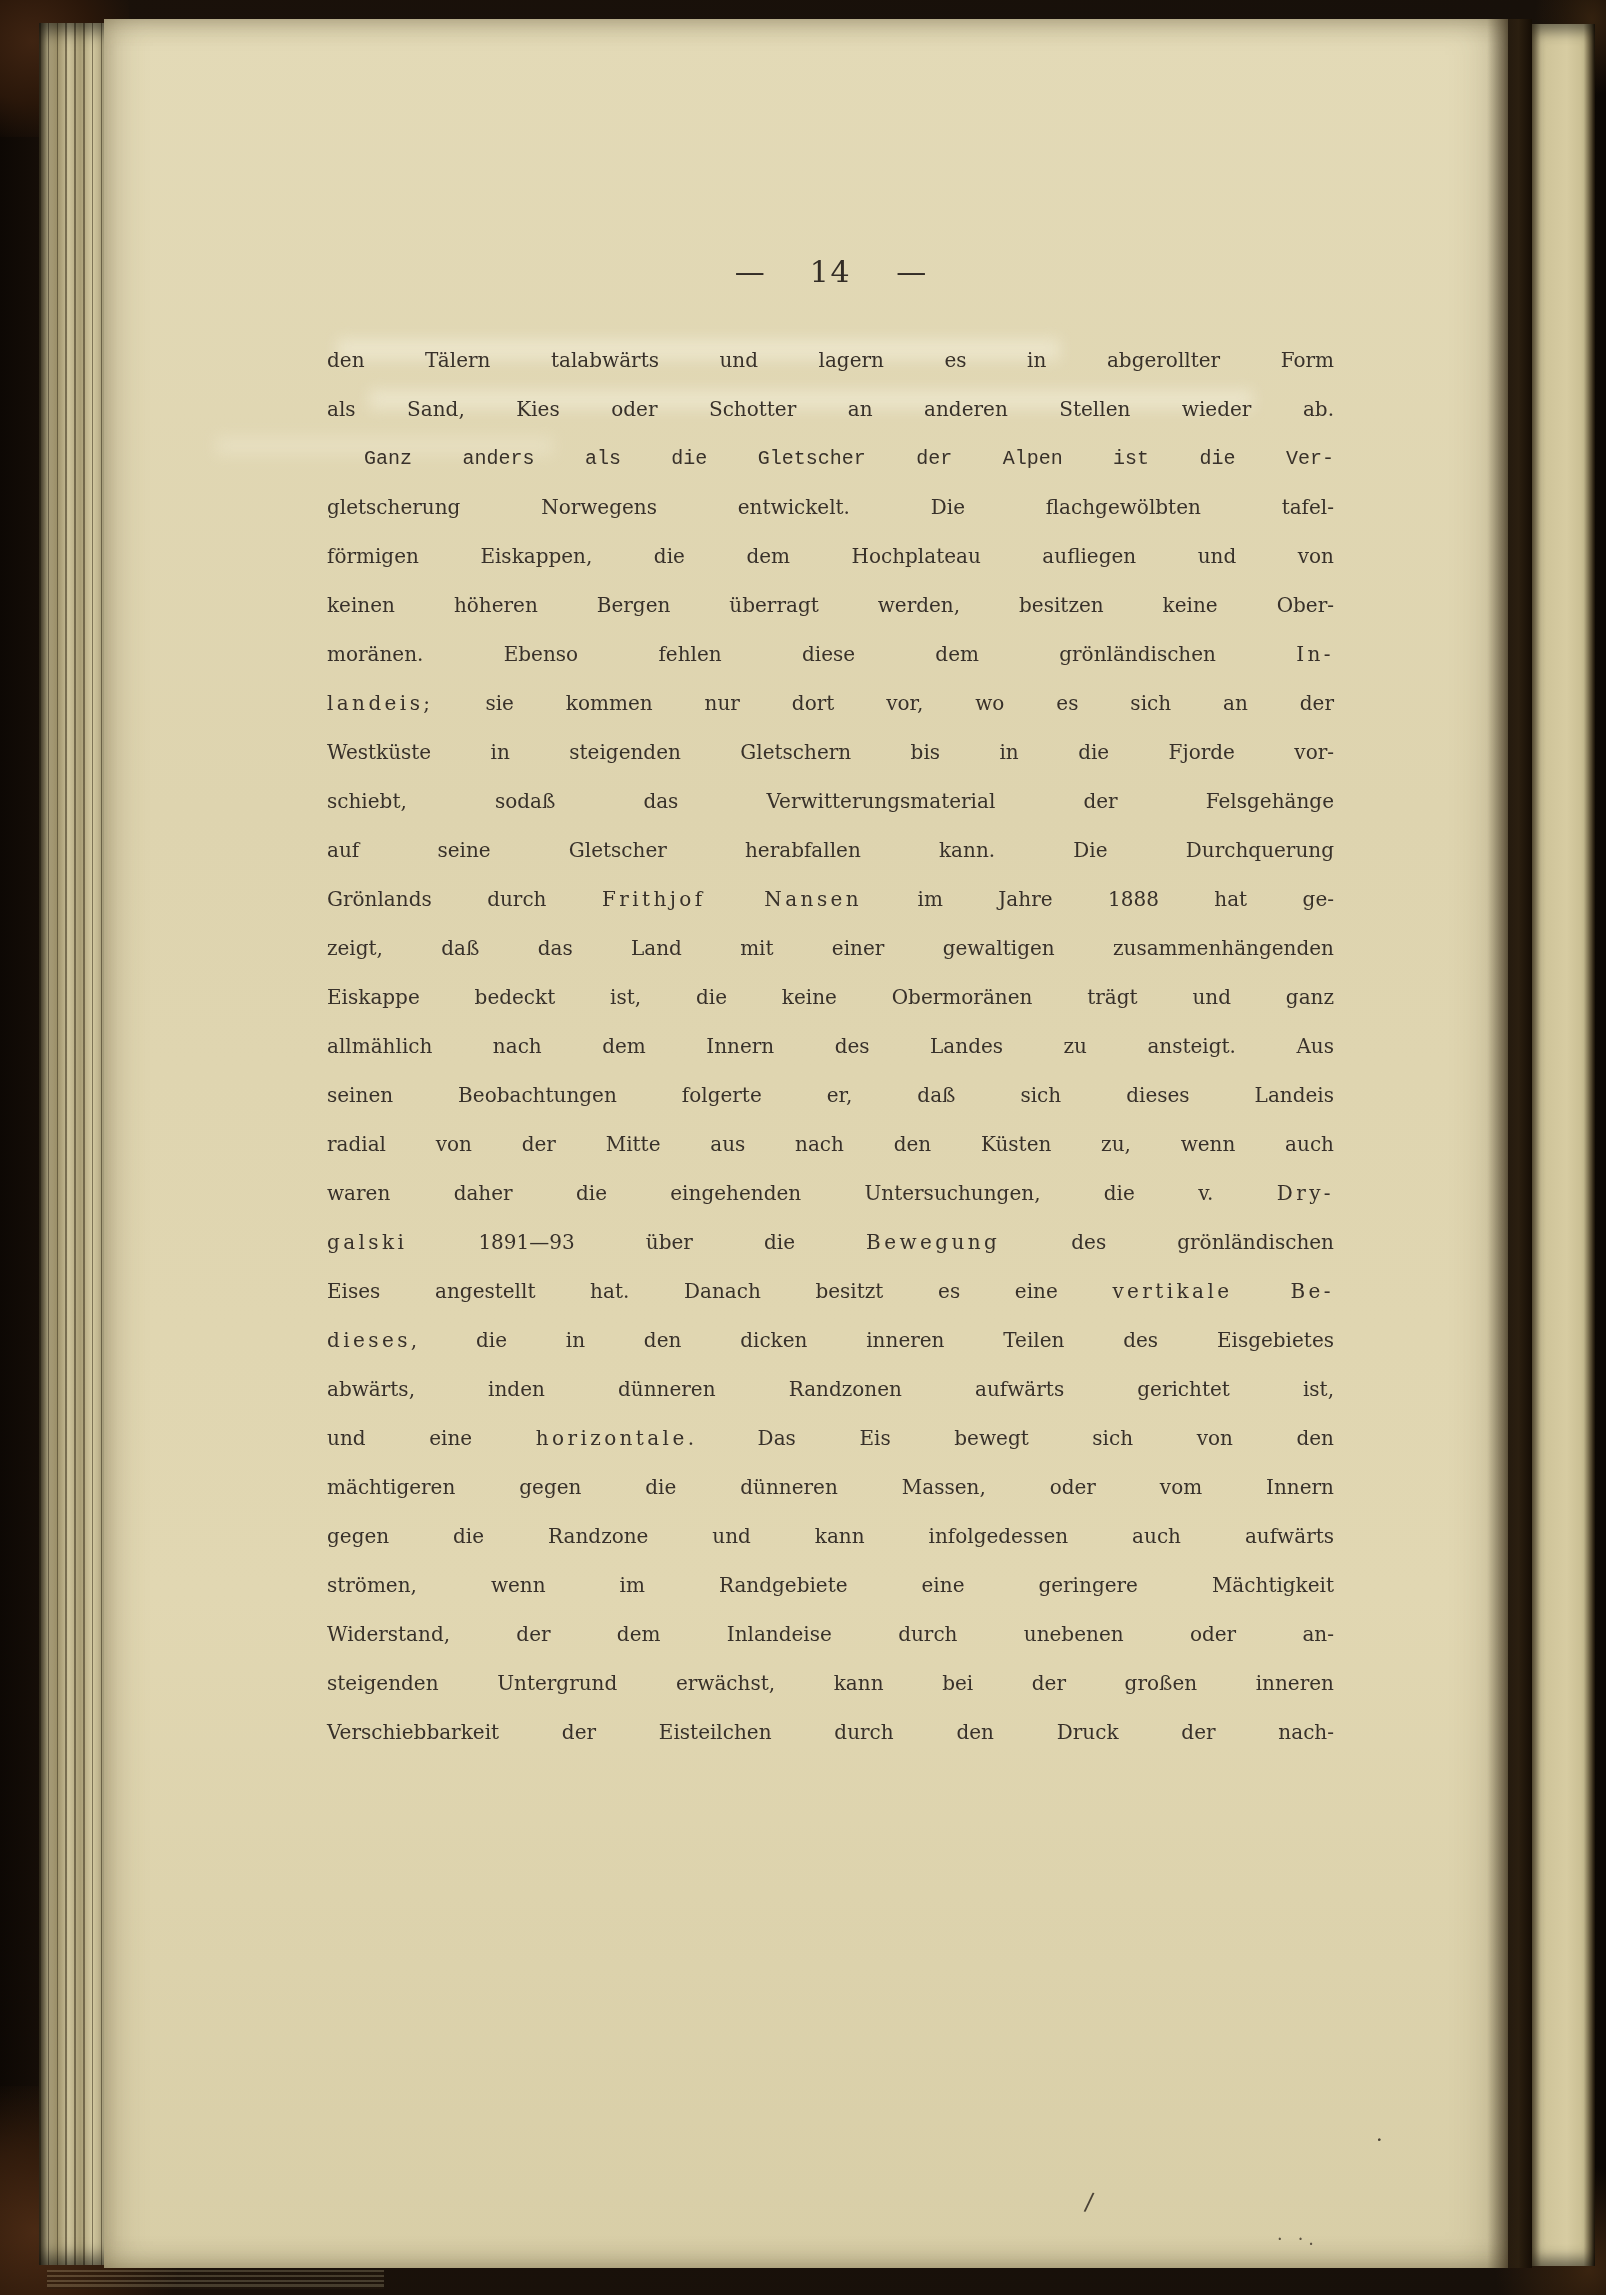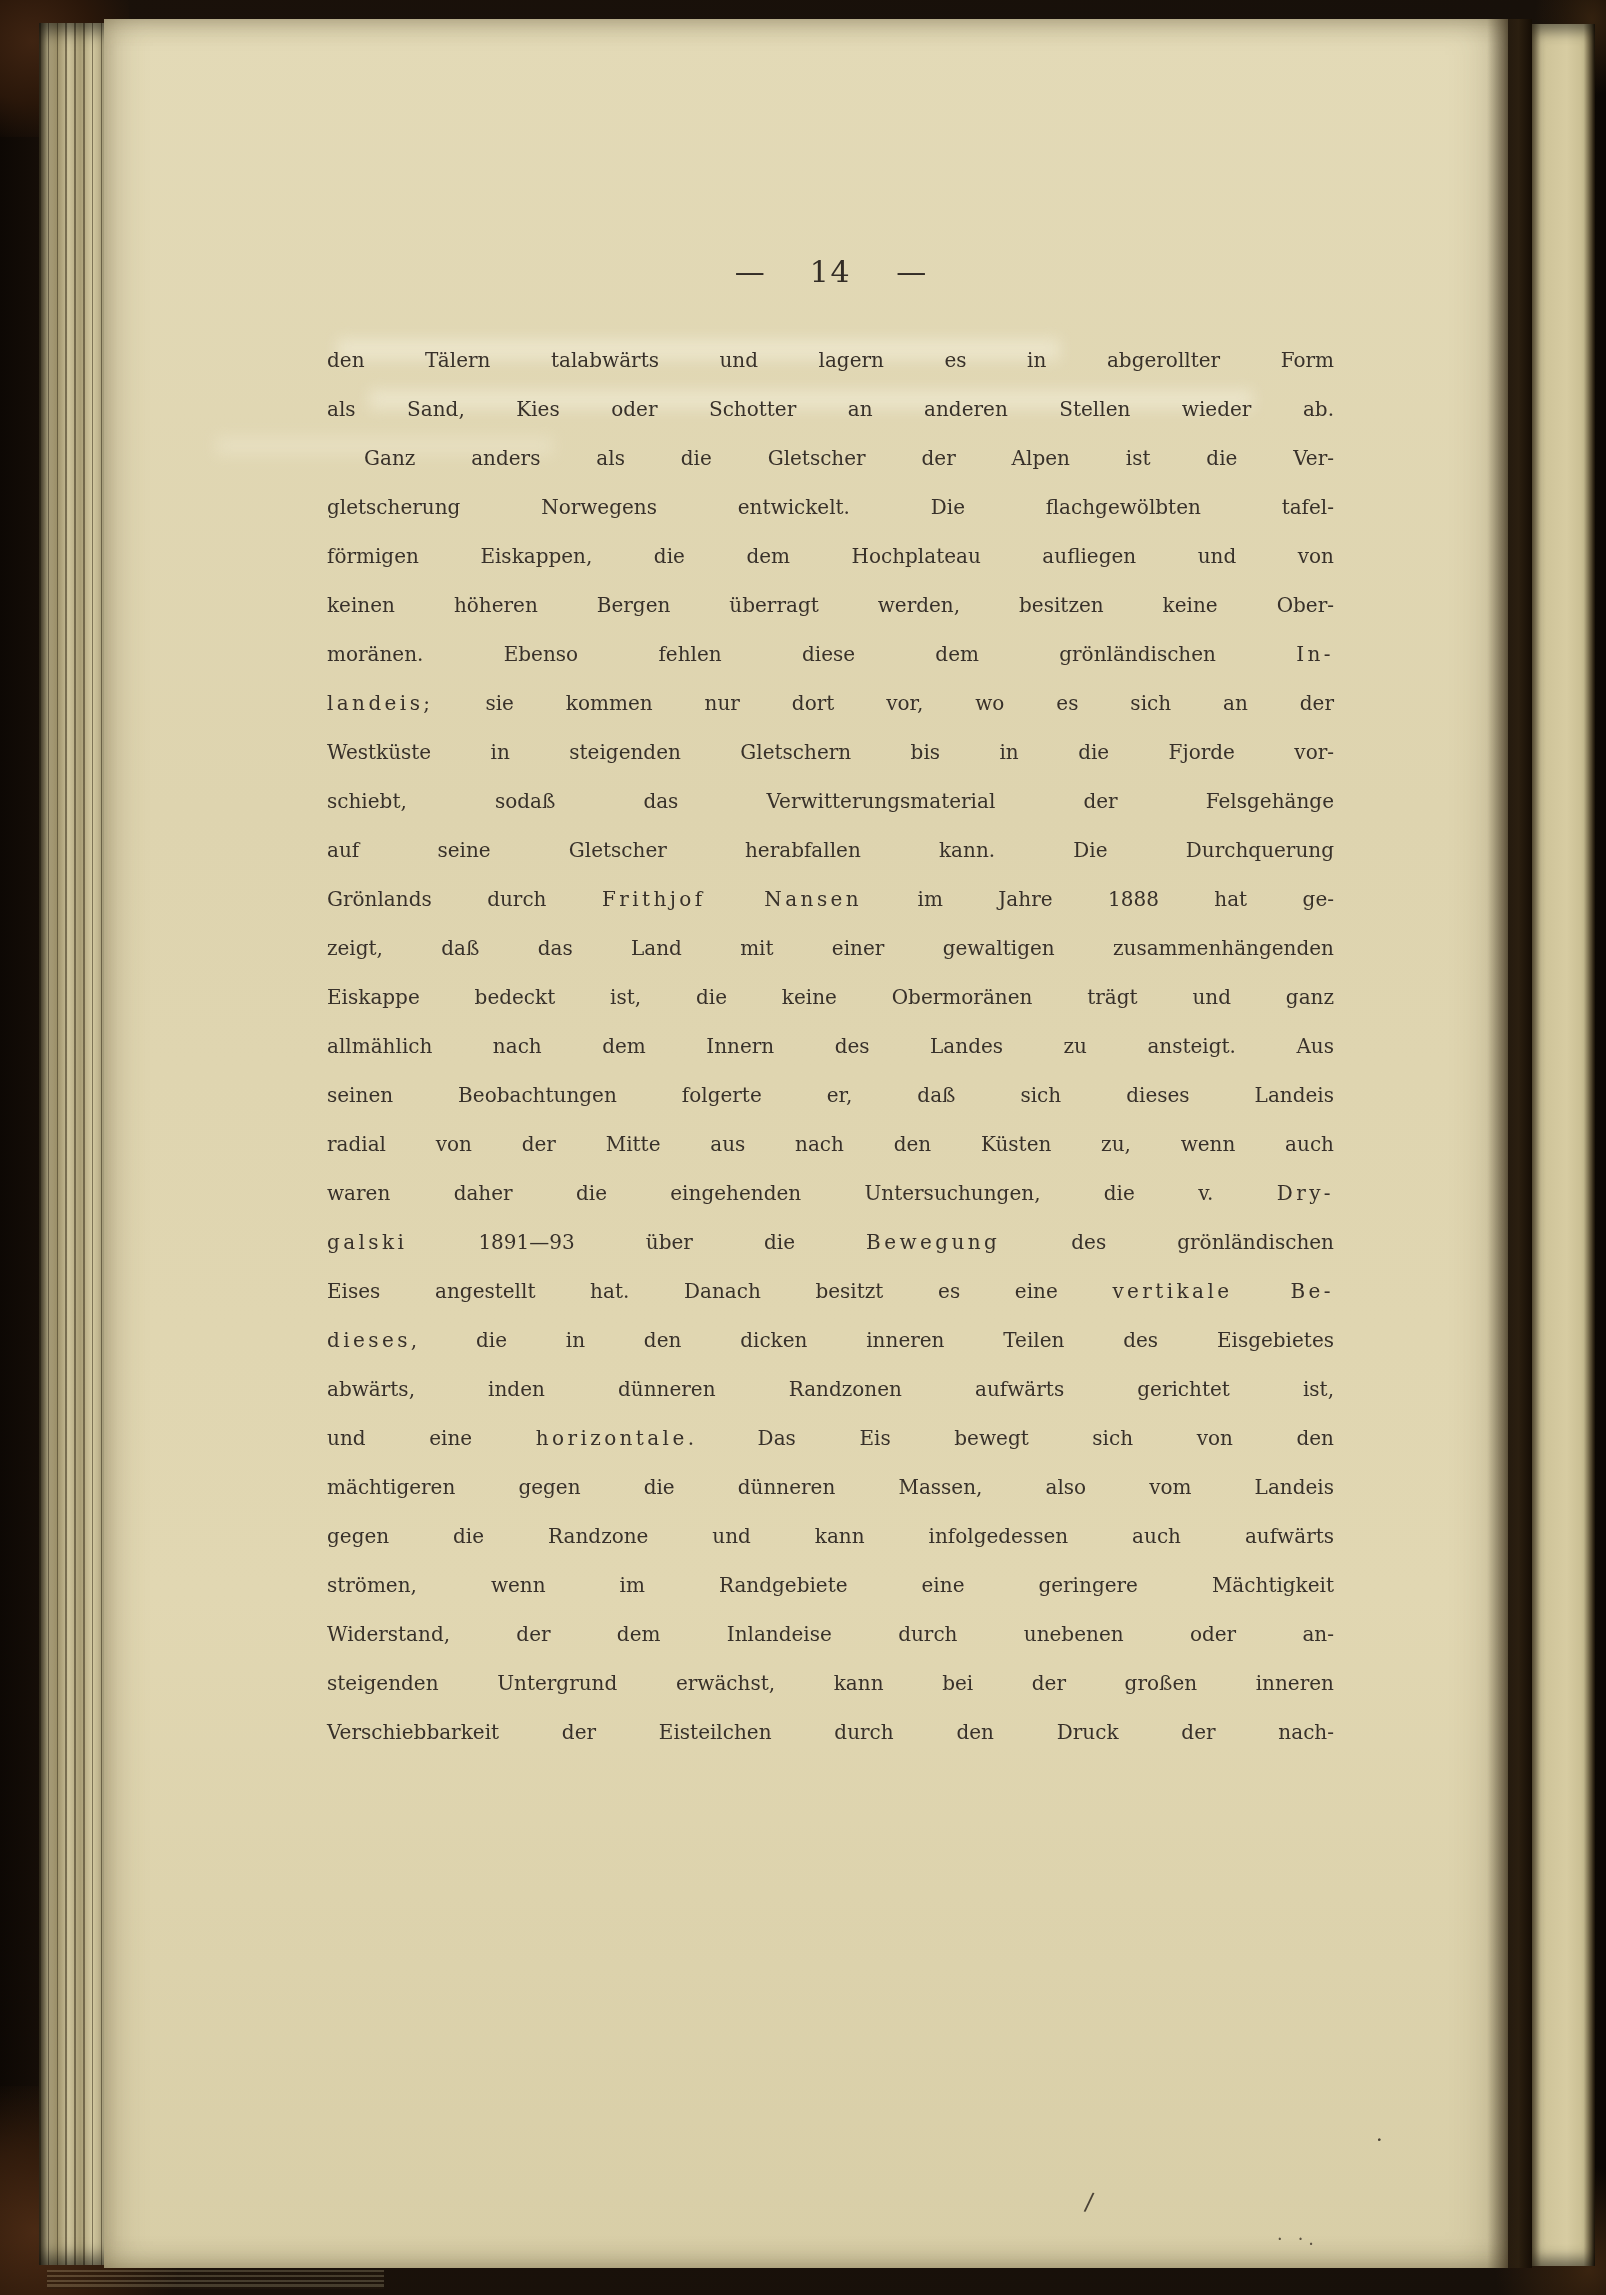--- a/index.html
+++ b/index.html
@@ -93,21 +93,21 @@
     color: #332d26;
   }
   .pagehead .num { letter-spacing: 1.6px; }
   .lines { font-size: 20px; line-height: 49px; }
   .line {
     text-align: justify;
     text-align-last: justify;
     -moz-text-align-last: justify;
     white-space: normal;
   }
-  .line.indent { padding-left: 37px; }
+  .line.indent { padding-left: 37px; font-family: Liberation Mono, monospace; }
   .sperr { letter-spacing: 0.17em; }
 </style>
 </head>
 <body>
 
 <div class="scan">
 
   <div class="corner-tl"></div>
   <div class="corner-bl"></div>
   <div class="corner-tr"></div>
@@ -145,21 +145,21 @@
           <div class="line"><span class="seg">Eiskappe bedeckt ist, die keine Obermoränen trägt und ganz</span></div>
           <div class="line"><span class="seg">allmählich nach dem Innern des Landes zu ansteigt. Aus</span></div>
           <div class="line"><span class="seg">seinen Beobachtungen folgerte er, daß sich dieses Landeis</span></div>
           <div class="line"><span class="seg">radial von der Mitte aus nach den Küsten zu, wenn auch</span></div>
           <div class="line"><span class="seg">waren daher die eingehenden Untersuchungen, die v. </span><span class="sperr">Dry-</span></div>
           <div class="line"><span class="sperr">galski</span><span class="seg"> 1891—93 über die </span><span class="sperr">Bewegung</span><span class="seg"> des grönländischen</span></div>
           <div class="line"><span class="seg">Eises angestellt hat. Danach besitzt es eine </span><span class="sperr">vertikale Be-</span></div>
           <div class="line"><span class="sperr">dieses</span><span class="seg">, die in den dicken inneren Teilen des Eisgebietes</span></div>
           <div class="line"><span class="seg">abwärts, inden dünneren Randzonen aufwärts gerichtet ist,</span></div>
           <div class="line"><span class="seg">und eine </span><span class="sperr">horizontale</span><span class="seg">. Das Eis bewegt sich von den</span></div>
-          <div class="line"><span class="seg">mächtigeren gegen die dünneren Massen, also vom Landeis</span></div>
+          <div class="line"><span class="seg">mächtigeren gegen die dünneren Massen, oder vom Innern</span></div>
           <div class="line"><span class="seg">gegen die Randzone und kann infolgedessen auch aufwärts</span></div>
           <div class="line"><span class="seg">strömen, wenn im Randgebiete eine geringere Mächtigkeit</span></div>
           <div class="line"><span class="seg">Widerstand, der dem Inlandeise durch unebenen oder an-</span></div>
           <div class="line"><span class="seg">steigenden Untergrund erwächst, kann bei der großen inneren</span></div>
           <div class="line"><span class="seg">Verschiebbarkeit der Eisteilchen durch den Druck der nach-</span></div>
         </div>
     </div>
 
     <div class="artifact slash">/</div>
     <div class="artifact dot">·</div>

